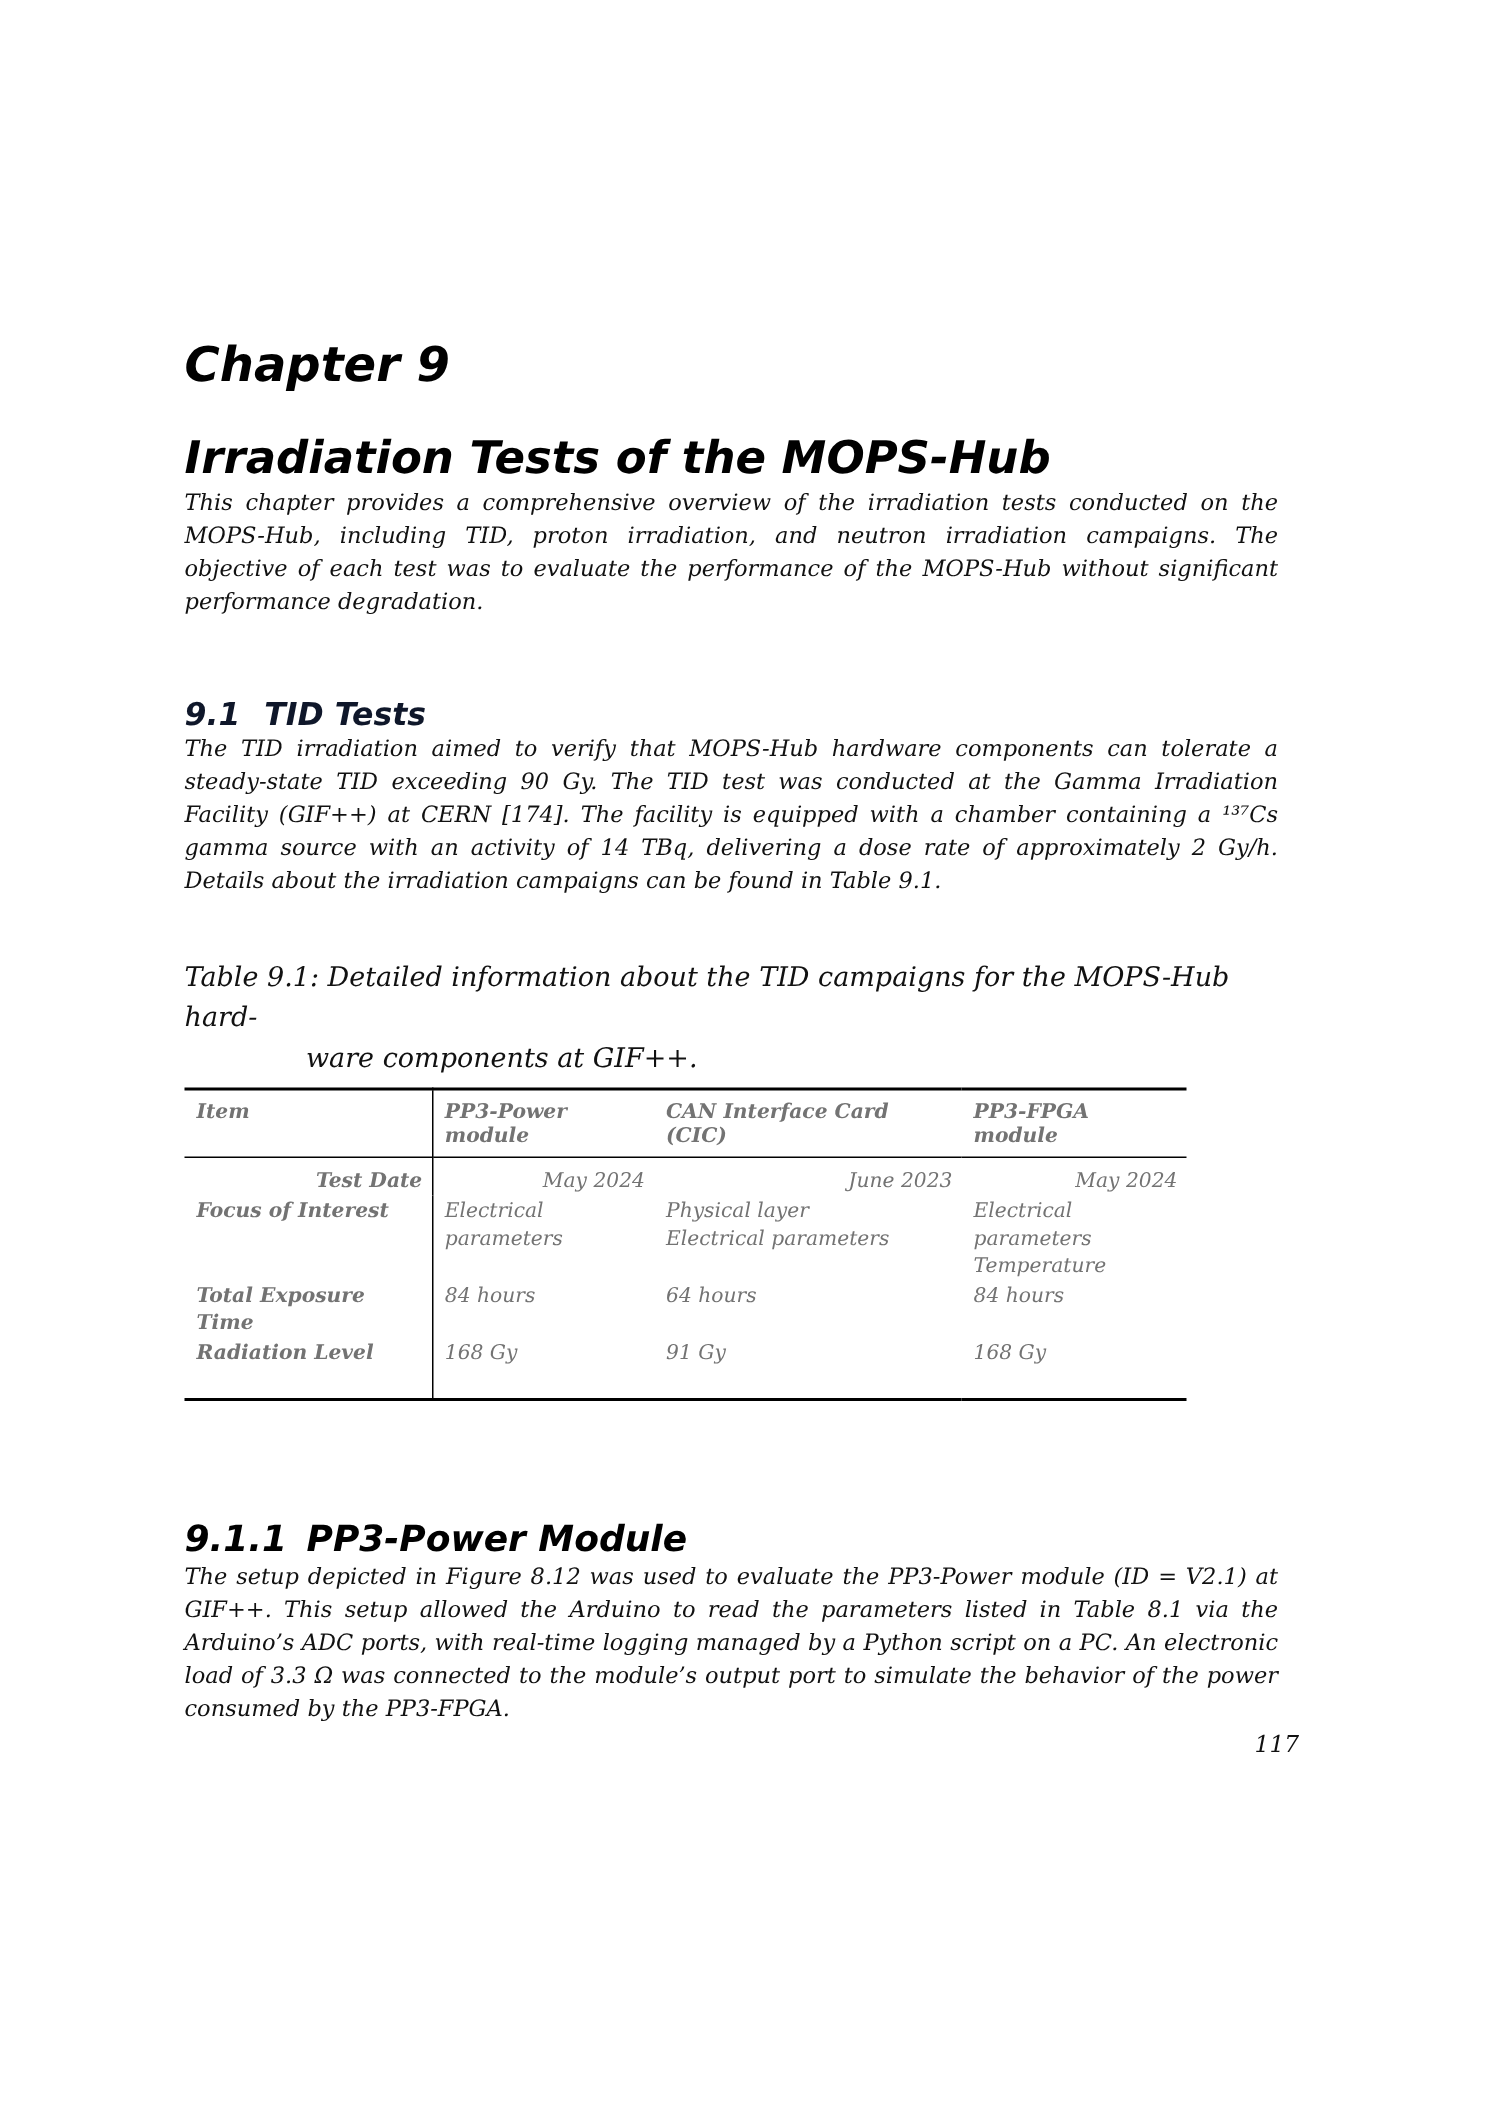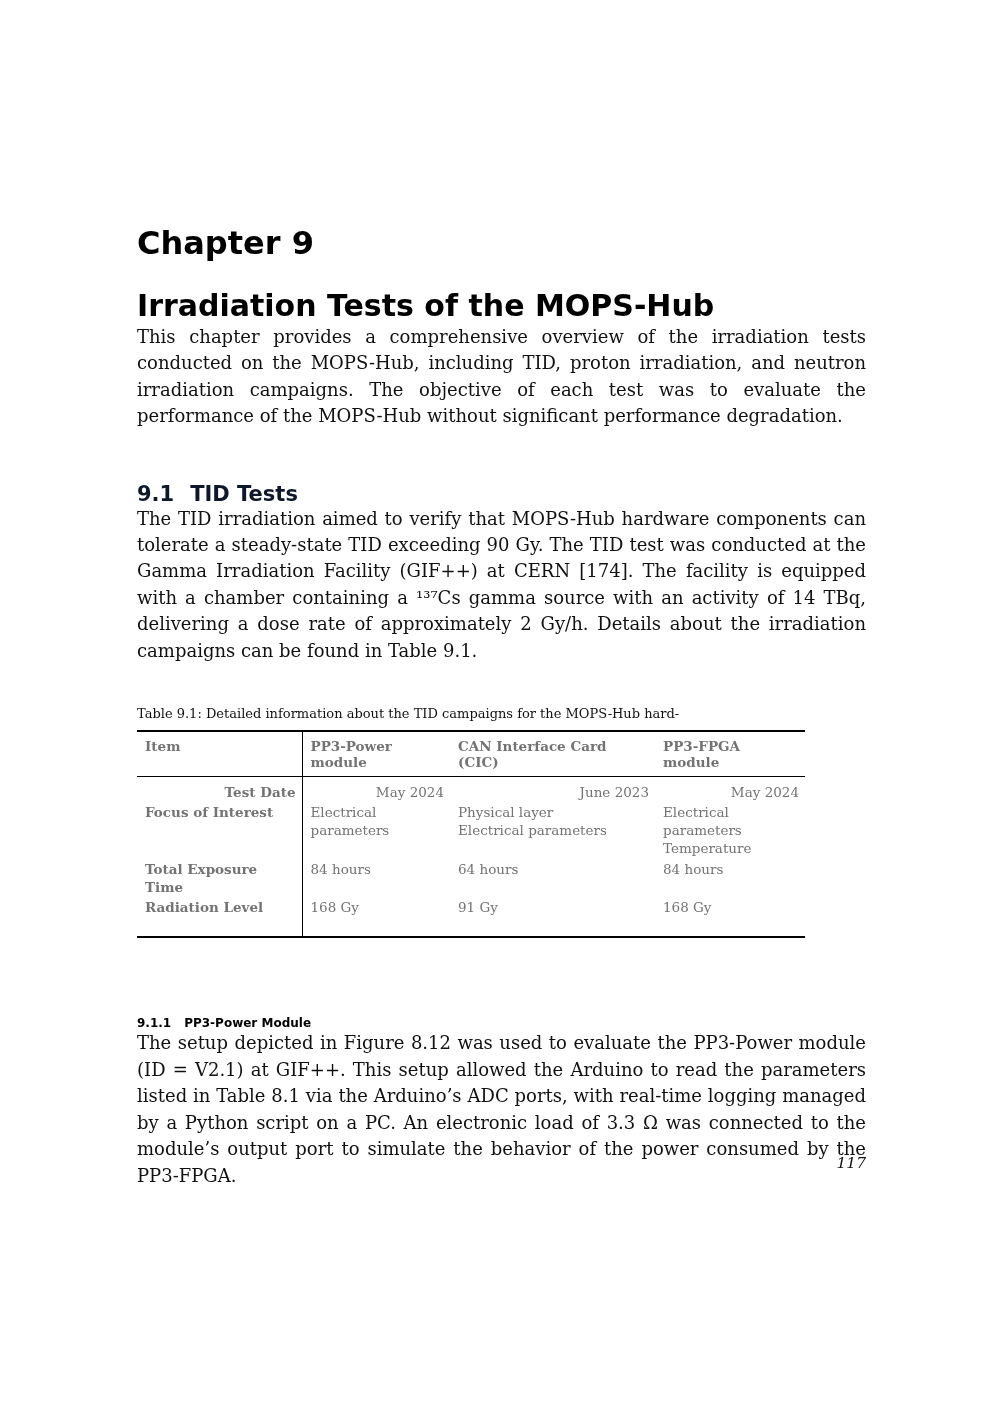--- a/index.html
+++ b/index.html
@@ -7,60 +7,61 @@
     position: relative;
     width: 1000px;
     height: 1414px;
     background: #ffffff;
     color: #111111;
     font-family: "DejaVu Serif", serif;
     overflow: hidden;
   }
   .content {
     position: absolute;
-    left: 137px;
+    left: 123px;
     top: 0;
     width: 729px;
+    font-style: italic;
   }
   .chapter-label {
     margin-top: 226px;
     font-family: "DejaVu Sans", sans-serif;
     font-weight: bold;
     font-size: 32px;
     line-height: 1.1;
     color: #000000;
   }
   .chapter-title {
     margin-top: 28px;
     font-family: "DejaVu Sans", sans-serif;
     font-weight: bold;
     font-size: 30px;
     line-height: 1.15;
     color: #000000;
   }
   p.body-text {
     margin: 0;
-    font-size: 18px;
+    font-size: 15px;
     line-height: 1.47;
     text-align: justify;
     color: #111111;
   }
   .intro-paragraph { margin-top: 46px; }
   .section-heading {
     margin-top: 52px;
     font-family: "DejaVu Sans", sans-serif;
     font-weight: bold;
     font-size: 21px;
     color: #0f172a;
   }
   .section-heading .sec-num { margin-right: 16px; }
   .section-paragraph { margin-top: 26px; }
   .table-caption {
     margin-top: 40px;
-    font-size: 13px;
+    font-size: 18px;
     line-height: 1.5;
     color: #111111;
   }
   .table-caption .cap-line { display: block; }
   .table-caption .cap-line-2 { margin-left: 81px; }
   table.data-table {
     margin-top: 6px;
     border-collapse: collapse;
     table-layout: fixed;
     width: 668px;
@@ -89,21 +90,21 @@
   table.data-table td:first-child {
     border-right: 1.2px solid #000000;
   }
   table.data-table tbody tr:first-child td { padding-top: 6px; text-align: right; }
   table.data-table tbody tr:last-child td { padding-bottom: 20px; }
   .row-label { font-weight: bold; }
   .subsection-heading {
     margin-top: 78px;
     font-family: "DejaVu Sans", sans-serif;
     font-weight: bold;
-    font-size: 12px;
+    font-size: 24px;
     color: #000000;
   }
   .subsection-heading .subsec-num { margin-right: 13px; }
   .subsection-paragraph { margin-top: 22px; }
   .page-number {
     position: absolute;
     right: 134px;
     top: 1154px;
     font-size: 15.5px;
     font-style: italic;
@@ -122,20 +123,21 @@
     <p class="body-text intro-paragraph">This chapter provides a comprehensive overview of the irradiation tests conducted on the MOPS-Hub, including TID, proton irradiation, and neutron irradiation campaigns. The objective of each test was to evaluate the performance of the MOPS-Hub without significant performance degradation.</p>
 
     <div class="section-heading">
       <span class="sec-num">9.1</span><span>TID Tests</span>
     </div>
 
     <p class="body-text section-paragraph">The TID irradiation aimed to verify that MOPS-Hub hardware components can tolerate a steady-state TID exceeding 90 Gy. The TID test was conducted at the Gamma Irradiation Facility (GIF++) at CERN [174]. The facility is equipped with a chamber containing a ¹³⁷Cs gamma source with an activity of 14 TBq, delivering a dose rate of approximately 2 Gy/h. Details about the irradiation campaigns can be found in Table 9.1.</p>
 
     <div class="table-caption">
       <span class="cap-line">Table 9.1: Detailed information about the TID campaigns for the MOPS-Hub hard-</span>
+      <span class="cap-line cap-line-2">ware components at GIF++.</span>
     </div>
 
     <table class="data-table">
       <colgroup>
         <col class="c1">
           <col class="c2">
           <col class="c3">
           <col class="c4">
       </colgroup>
       <thead>

